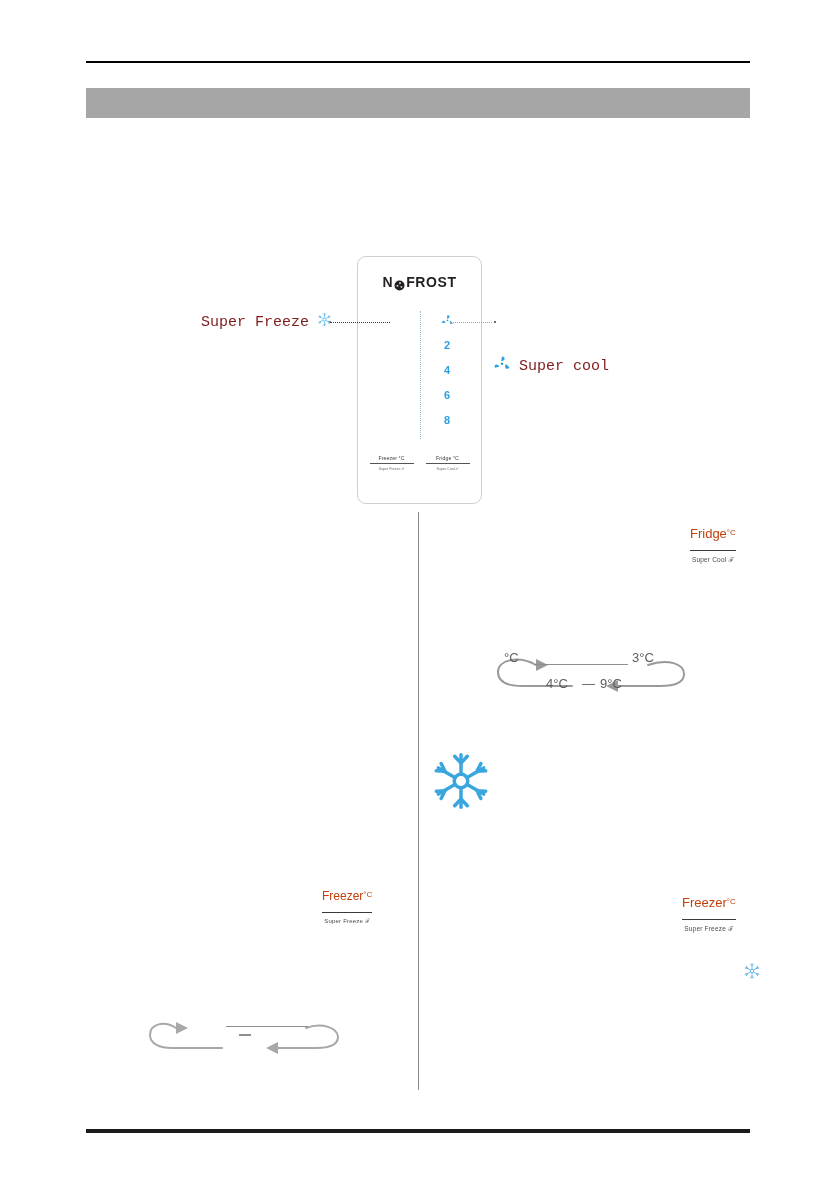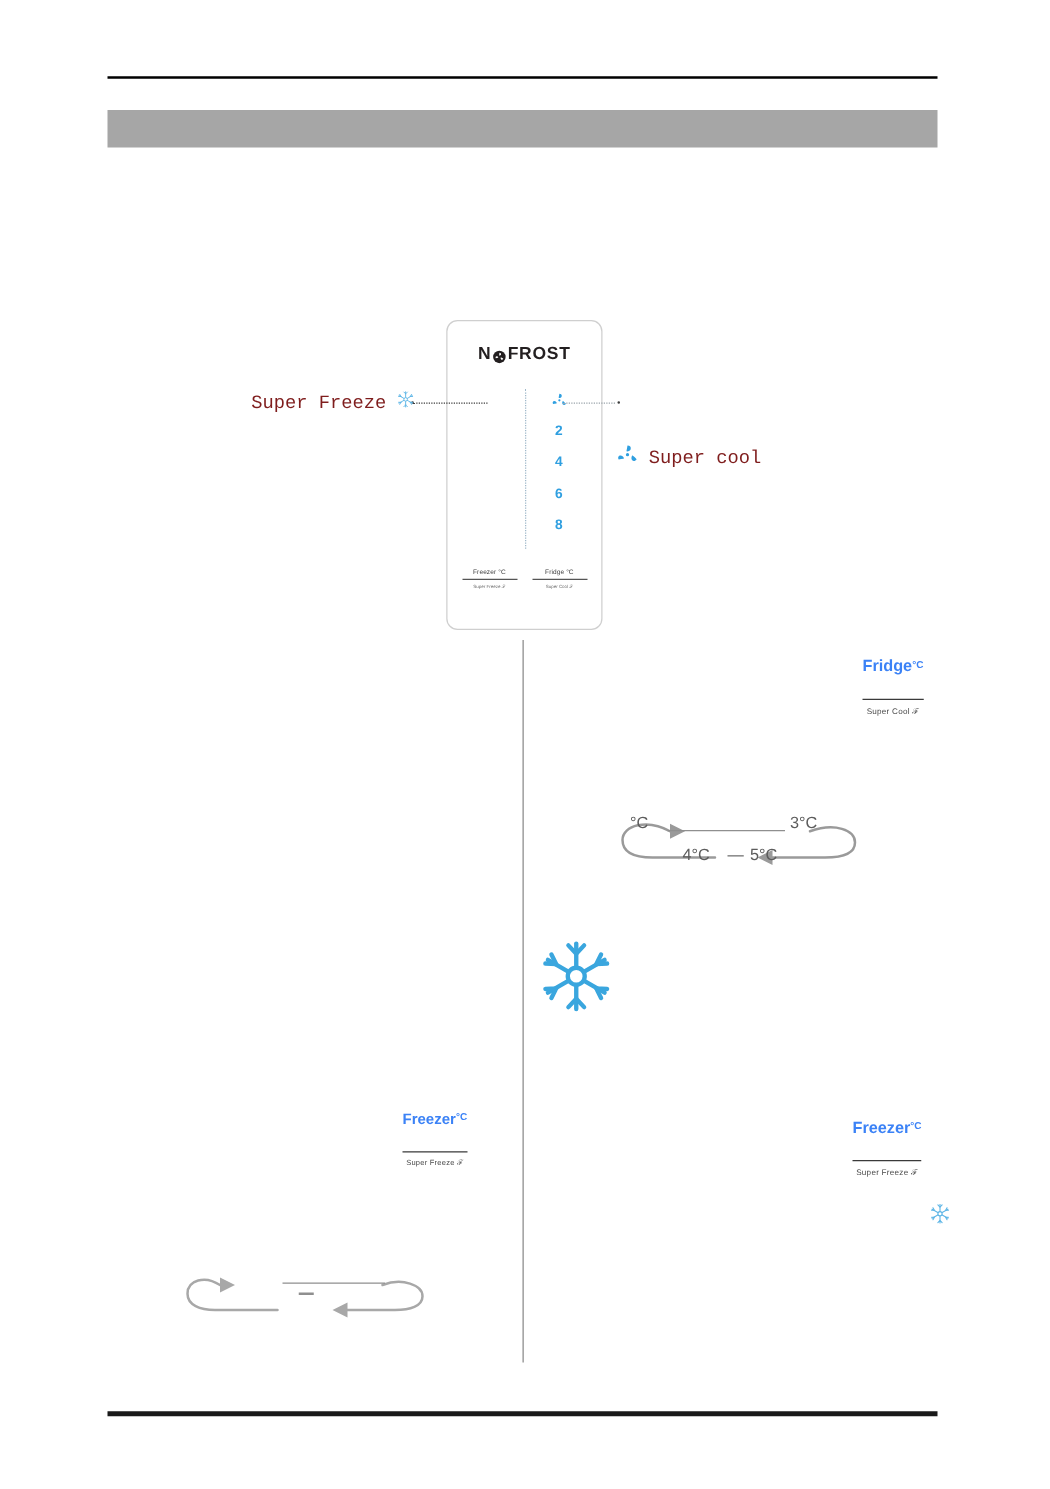--- a/index.html
+++ b/index.html
@@ -189,25 +189,24 @@
 
   
   .tempbox {
     position: absolute;
     text-align: center;
     font-family: "Liberation Sans", sans-serif;
     white-space: nowrap;
   }
   .tempbox .tb-main {
     font-size: 13px;
-    color: #3b82f6;
-    padding-bottom: 19px;
+    color: #c2410c;
+    padding-bottom: 9px;
     border-bottom: 1.4px solid #3a3a3a;
     display: inline-block;
-    font-weight: bold;
   }
   .tempbox .tb-main .tb-unit { font-size: 8px; position: relative; top: -3px; }
   .tempbox .tb-sub {
     font-size: 6.5px;
     color: #4b4b4b;
     padding-top: 4px;
     letter-spacing: 0.2px;
   }
 
   .tempbox.fridge-right   { left: 690px; top: 524px; }
@@ -378,21 +377,21 @@
         <path d="M156 13 C176 6, 192 12, 192 22 C192 31, 182 34, 168 34 L120 34"></path>
       </g>
       <polygon points="44,7 56,13 44,19" fill="#9a9a9a"></polygon>
       <polygon points="126,28 114,34 126,40" fill="#9a9a9a"></polygon>
     </svg>
     <div class="cycle-line cl-top"></div>
     <div class="cycle-text ct-top-left">°C</div>
     <div class="cycle-text ct-top-right">3°C</div>
     <div class="cycle-text ct-bot-mid">4°C</div>
     <div class="cycle-text" style="left:90px; top:24px;">—</div>
-    <div class="cycle-text ct-bot-right">5°C</div>
+    <div class="cycle-text ct-bot-right">9°C</div>
   </div>
 
   <div class="cycle blank-cycle">
     <svg width="198" height="44" viewBox="0 0 198 44">
       <g stroke="#a8a8a8" stroke-width="2" fill="none" stroke-linecap="round">
         <path d="M30 10 C18 2, 4 6, 4 17 C4 26, 14 30, 26 30 L76 30"></path>
         <path d="M160 10 C176 4, 192 10, 192 19 C192 27, 182 30, 170 30 L126 30"></path>
       </g>
       <polygon points="30,4 42,10 30,16" fill="#a8a8a8"></polygon>
       <polygon points="132,24 120,30 132,36" fill="#a8a8a8"></polygon>

